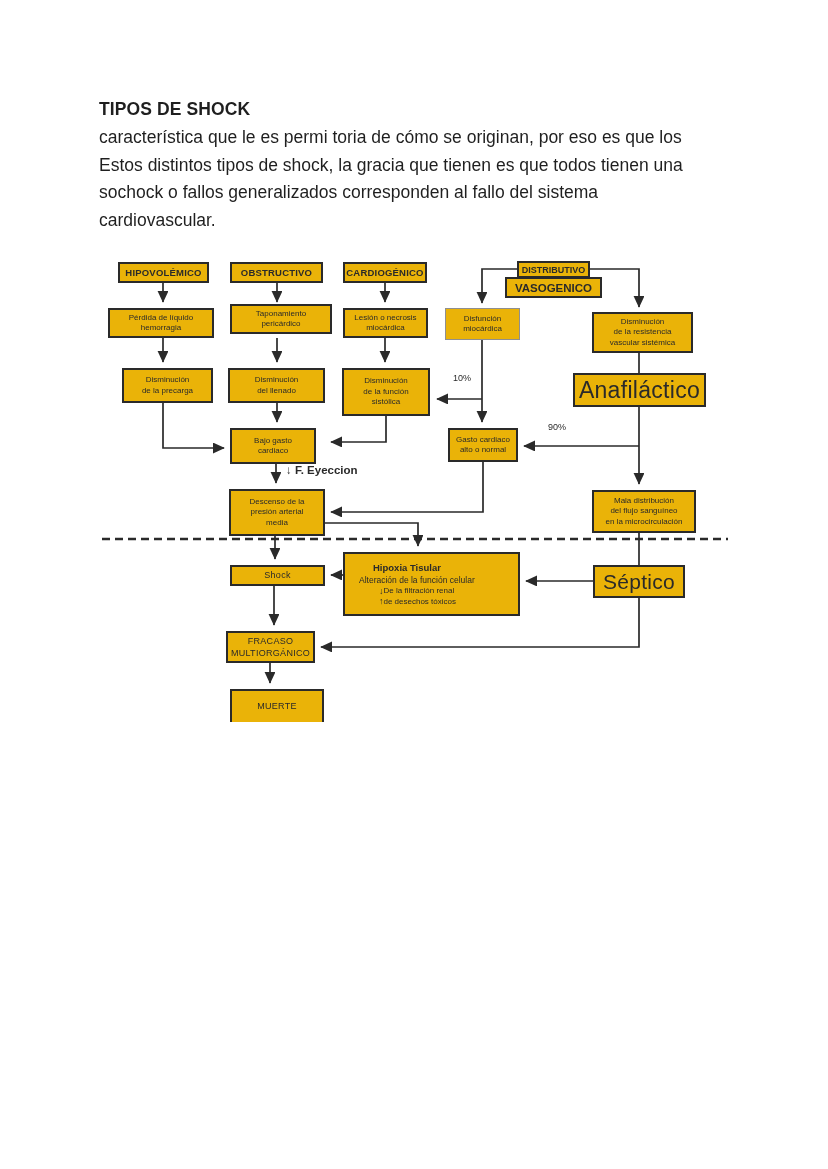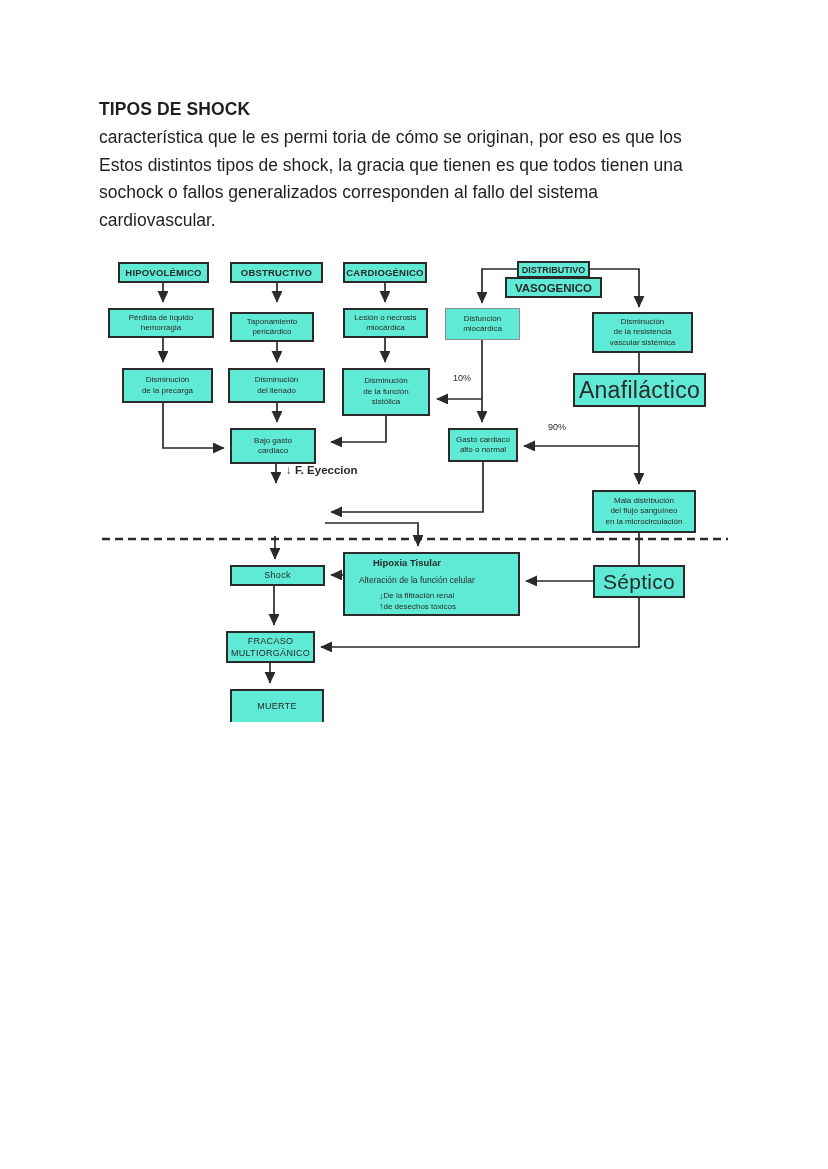--- a/index.html
+++ b/index.html
@@ -7,38 +7,38 @@
     position:relative;width:828px;height:1169px;background:#ffffff;overflow:hidden;
     font-family:"Liberation Sans","DejaVu Sans",sans-serif;color:#1f1f1f;
   }
   .doc-title{position:absolute;left:99px;top:99px;font-size:17.5px;font-weight:700;letter-spacing:.1px;}
   .para{position:absolute;left:99px;top:124px;width:660px;font-size:17.5px;line-height:27.5px;}
   .para div{white-space:nowrap;}
   
   .diagram{position:absolute;left:98px;top:252px;width:636px;height:470px;}
   .connectors{position:absolute;left:0;top:0;z-index:1;}
   .nbox{
-    position:absolute;box-sizing:border-box;border:2px solid #2a2a2a;background:#5eead4;
+    position:absolute;box-sizing:border-box;border:2px solid #2a2a2a;background:#eab308;
     display:flex;align-items:center;justify-content:center;text-align:center;
     z-index:2;color:#2a2a2a;
   }
   .nbox span{white-space:pre-line;display:block;}
   .b-hdr{font-weight:700;font-size:9.5px;letter-spacing:.2px;}
   .b-dist{font-weight:700;font-size:9px;z-index:4;}
   .b-vaso{font-weight:700;font-size:11.5px;z-index:3;}
   .b-sm{font-size:8px;line-height:1.3;}
   .b-anaf{font-size:23px;letter-spacing:.3px;}
   .b-sept{font-size:21px;letter-spacing:.3px;}
   .b-gray{border:1.5px solid #8f8f8f;}
   .b-caps{font-size:9px;line-height:1.35;letter-spacing:.3px;}
   .b-open{border-bottom:none;}
   .lab{position:absolute;z-index:2;font-size:9px;color:#2a2a2a;}
   .lab-eyec{font-weight:700;font-size:11.5px;}
   
-  .hipoxia{align-items:stretch;justify-content:space-between;flex-direction:column;text-align:left;padding:3px 6px 2px 8px;}
+  .hipoxia{align-items:stretch;justify-content:center;flex-direction:column;text-align:left;padding:3px 6px 2px 8px;}
   .hx-title{font-weight:700;font-size:9.5px;margin-left:20px;}
   .hx-alt{font-size:8.5px;margin-top:2px;margin-left:6px;}
   .hx-row{display:flex;margin-top:1px;}
   .hx-arrows{display:flex;flex-direction:column;align-items:center;margin-left:26px;font-size:9px;font-weight:700;line-height:10px;}
   .hx-filt{font-size:8px;line-height:1.3;white-space:pre-line;}
 </style>
 </head>
 <body>
 
 <div class="page">
@@ -118,21 +118,21 @@
         <span>DISTRIBUTIVO</span>
       </div>
     <div class="nbox b-vaso" style="left:407px;top:25px;width:97px;height:21px">
         <span>VASOGENICO</span>
       </div>
 
     <div class="nbox b-sm" style="left:10px;top:56px;width:106px;height:30px">
         <span>Pérdida de líquido
 hemorragia</span>
       </div>
-    <div class="nbox b-sm" style="left:132px;top:60px;width:84px;height:30px">
+    <div class="nbox b-sm" style="left:132px;top:52px;width:102px;height:30px">
         <span>Taponamiento
 pericárdico</span>
       </div>
     <div class="nbox b-sm" style="left:245px;top:56px;width:85px;height:30px">
         <span>Lesión o necrosis
 miocárdica</span>
       </div>
     <div class="nbox b-sm b-gray" style="left:347px;top:56px;width:75px;height:32px">
         <span>Disfunción
 miocárdica</span>
@@ -162,20 +162,25 @@
 
     <div class="nbox b-sm" style="left:132px;top:176px;width:86px;height:36px">
         <span>Bajo gasto
 cardiaco</span>
       </div>
     <div class="nbox b-sm" style="left:350px;top:176px;width:70px;height:34px">
         <span>Gasto cardiaco
 alto o normal</span>
       </div>
 
+    <div class="nbox b-sm" style="left:131px;top:237px;width:96px;height:47px">
+        <span>Descenso de la
+presión arterial
+media</span>
+      </div>
     <div class="nbox b-sm" style="left:494px;top:238px;width:104px;height:43px">
         <span>Mala distribución
 del flujo sanguíneo
 en la microcirculación</span>
       </div>
 
     <div class="nbox b-caps" style="left:132px;top:313px;width:95px;height:21px">
         <span>Shock</span>
       </div>
 

